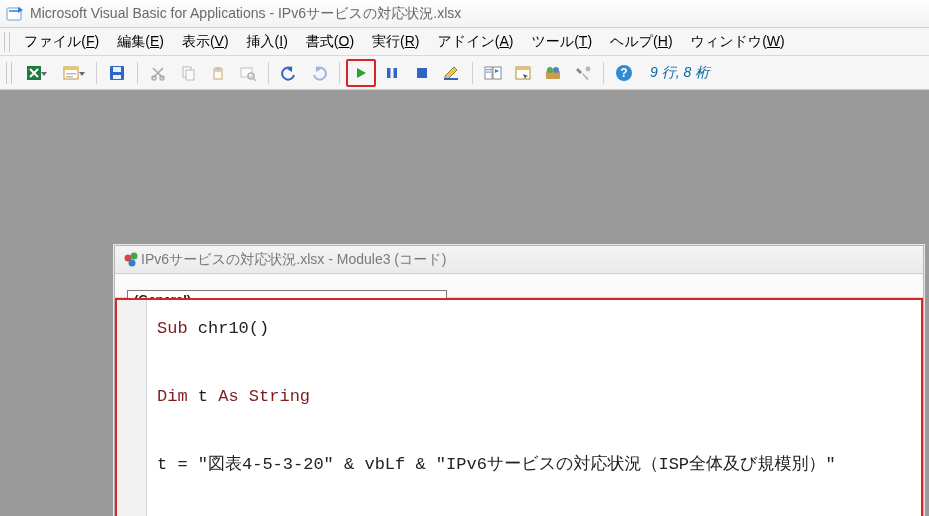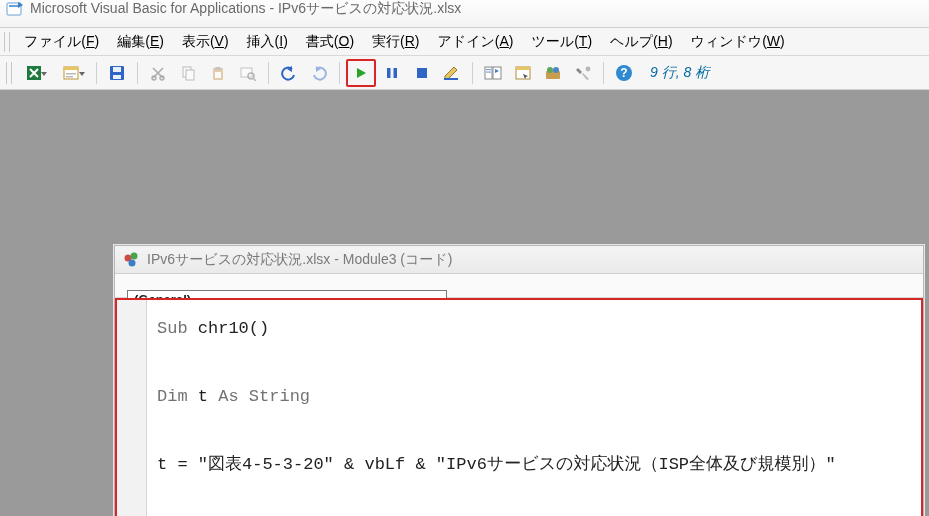--- a/index.html
+++ b/index.html
@@ -11,20 +11,21 @@
       height: 516px;
       overflow: hidden;
       position: relative;
     }
     
     .titlebar {
       height: 28px;
       background: linear-gradient(#fdfdfd, #f3f3f3);
       border-bottom: 1px solid #d0d0d0;
       display: flex;
+      align-items: center;
       padding: 0 6px;
       color: #6a6a6a;
       font-size: 14px;
       gap: 6px;
     }
     .titlebar .app-icon {
       width: 18px;
       height: 18px;
       display: inline-flex;
       align-items: center;
@@ -129,21 +130,20 @@
       background: #fff;
       box-shadow: 0 0 0 1px #e6e6e6;
     }
     .childwin .childtitle {
       height: 28px;
       background: linear-gradient(#f4f4f4, #eaeaea);
       border-bottom: 1px solid #cfcfcf;
       display: flex;
       align-items: center;
       padding: 0 8px;
-      gap: 6px;
       color: #7a7a7a;
       font-size: 14px;
     }
     .childwin .childtitle .mod-icon {
       width: 18px; height: 18px; display:inline-flex;
     }
     .dropdownbar {
       height: 24px;
       background: #fafafa;
       border-bottom: 1px solid #d8d8d8;
@@ -181,21 +181,21 @@
     }
     pre.code {
       margin: 0;
       padding: 12px 16px 16px 40px;
       font-family: "Consolas","Courier New",monospace;
       font-size: 17px;
       line-height: 2.0;
       white-space: pre;
       color: #222;
     }
-    .kw { color: #737373; }
+    .kw { color: #7f1d1d; }
   </style>
 </head>
 <body>
 
 <div class="titlebar">
   <span class="app-icon">
     <svg width="18" height="18" viewBox="0 0 18 18">
       <rect x="1" y="3" width="14" height="12" rx="1" fill="#fff" stroke="#6aa0d8"></rect>
       <rect x="3" y="5" width="10" height="2" fill="#6aa0d8"></rect>
       <path d="M12 2 l5 3 -5 3 z" fill="#3a7fc6"></path>

